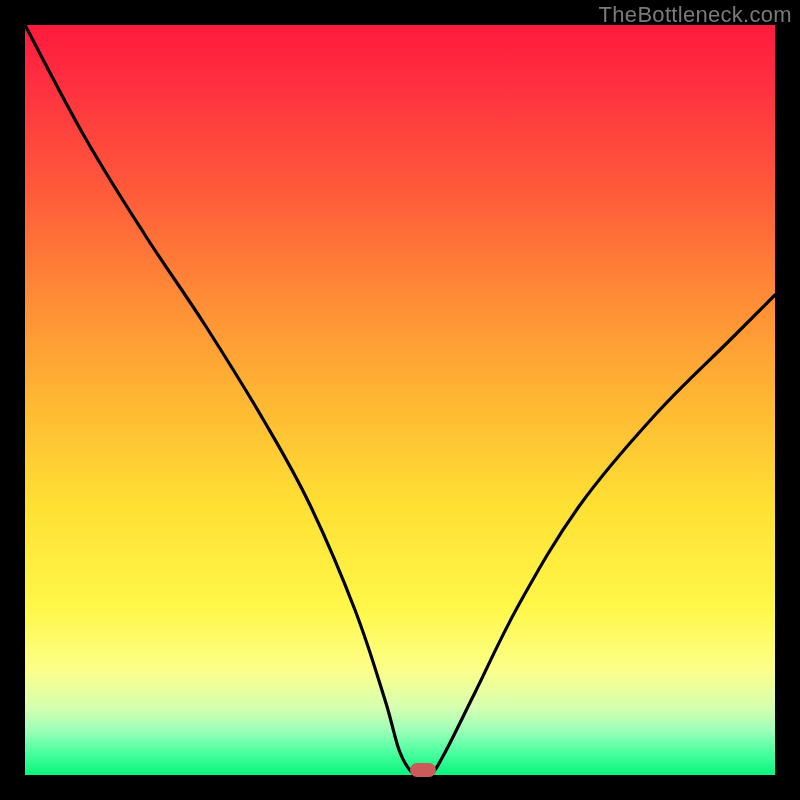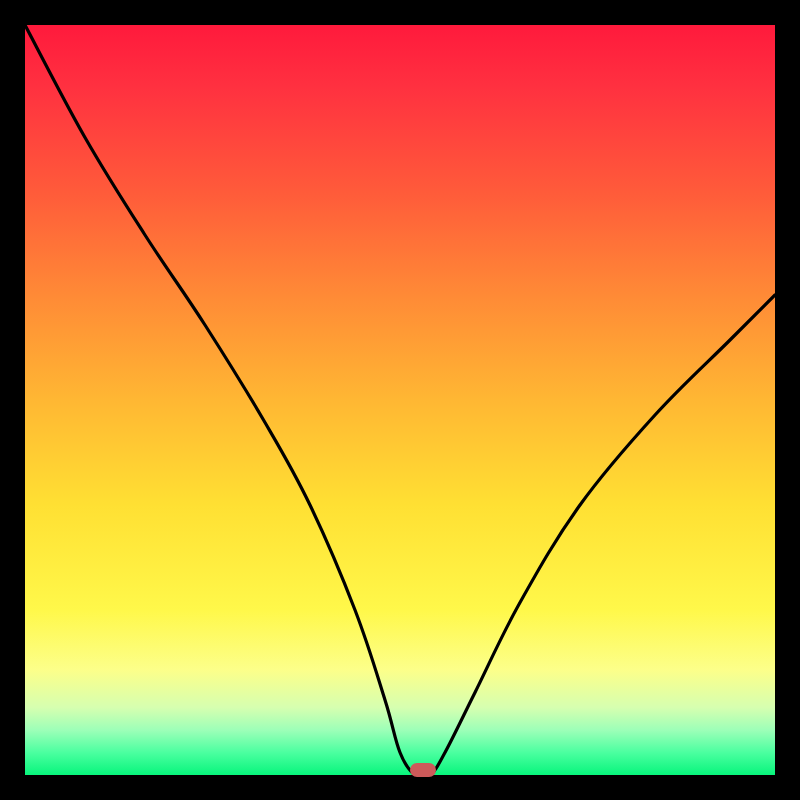--- a/index.html
+++ b/index.html
@@ -72,14 +72,15 @@
   <div class="plot-area">
 
     <svg class="curve" viewBox="0 0 750 750" preserveAspectRatio="none">
       <path id="curve-path" fill="none" stroke="#000" stroke-width="3.2" stroke-linecap="round" stroke-linejoin="round" d="M 0 0 C 10.799999999999999 20.25, 38.400000000000006 74.7, 60 112.5 C 81.6 150.3, 98.4 176.25, 120 210 C 141.6 243.75, 158.4 266.25, 180 300 C 201.6 333.75, 221.1 365.1, 240 397.5 C 258.9 429.9, 268.8 446.25, 285 480 C 301.2 513.75, 316.5 549.9, 330 585 C 343.5 620.1, 351.9 649.35, 360 675 C 368.1 700.65, 369.6 714, 375 727.5 C 380.4 741, 384.6 745.95, 390 750 C 395.4 754.05, 399.59999999999997 754.05, 405 750 C 410.40000000000003 745.95, 411.90000000000003 742.35, 420.00000000000006 727.5 C 428.1000000000001 712.65, 436.5 694.5, 450 667.5 C 463.5 640.5, 476.1 611.25, 495 577.5 C 513.9 543.75, 530.7 513.75, 555 480 C 579.3 446.25, 603 419.7, 630 390 C 657 360.3, 683.4 336.6000000000001, 705 315.00000000000006 C 726.6 293.40000000000003, 741.9 278.1, 750 270"></path>
     </svg>
 
     <div class="marker" id="min-marker" style="left: 397.5px; top: 745px; background: rgb(204, 90, 90);"></div>
 
   </div>
 
+  <div class="watermark">TheBottleneck.com</div>
 
 </div>
 
 </body></html>

